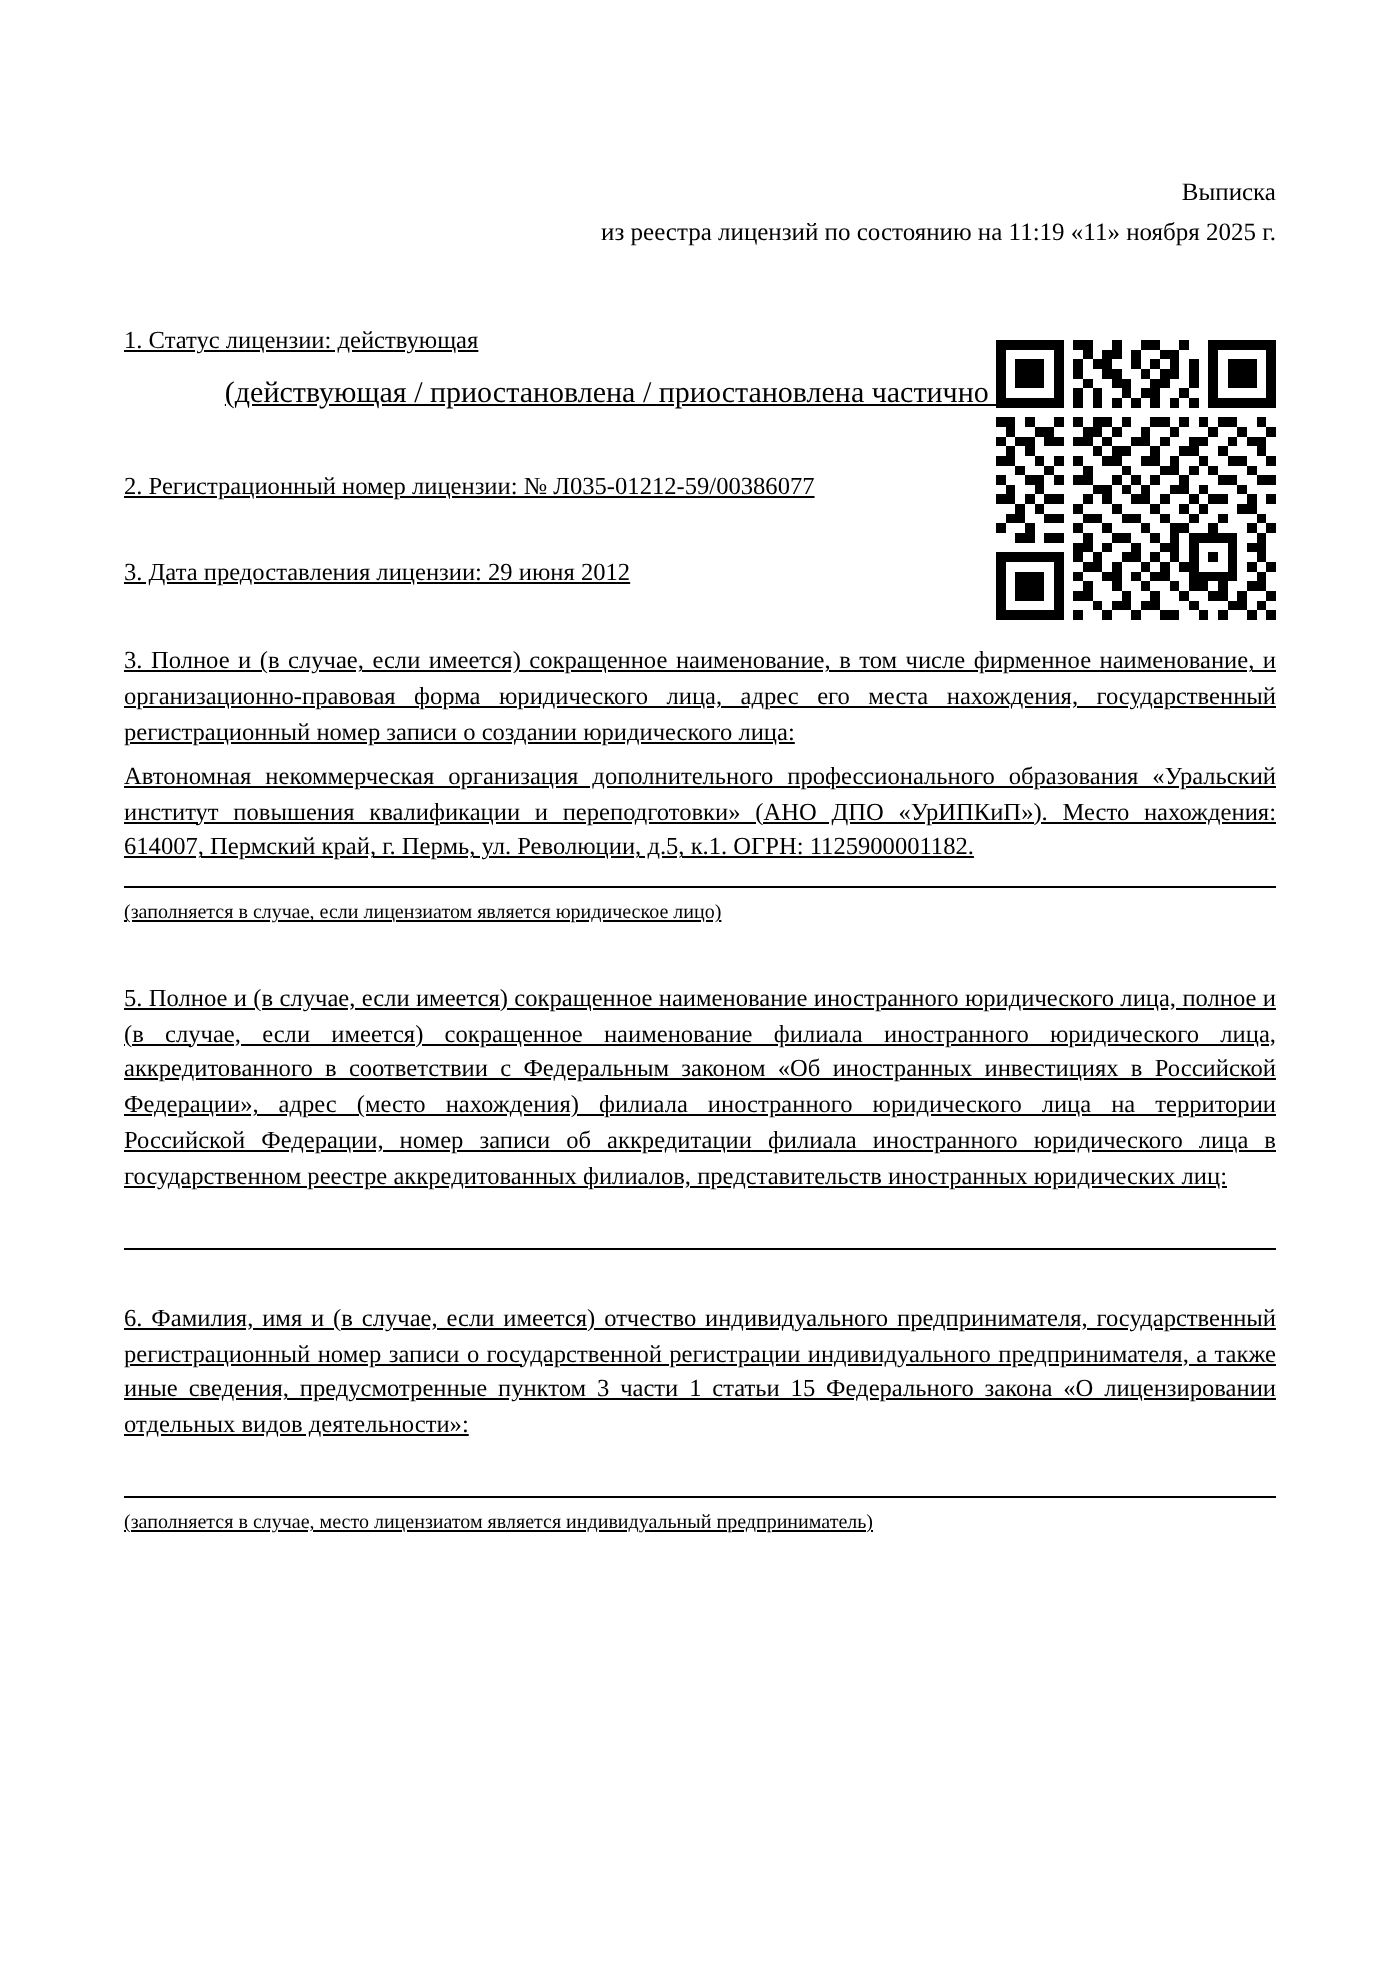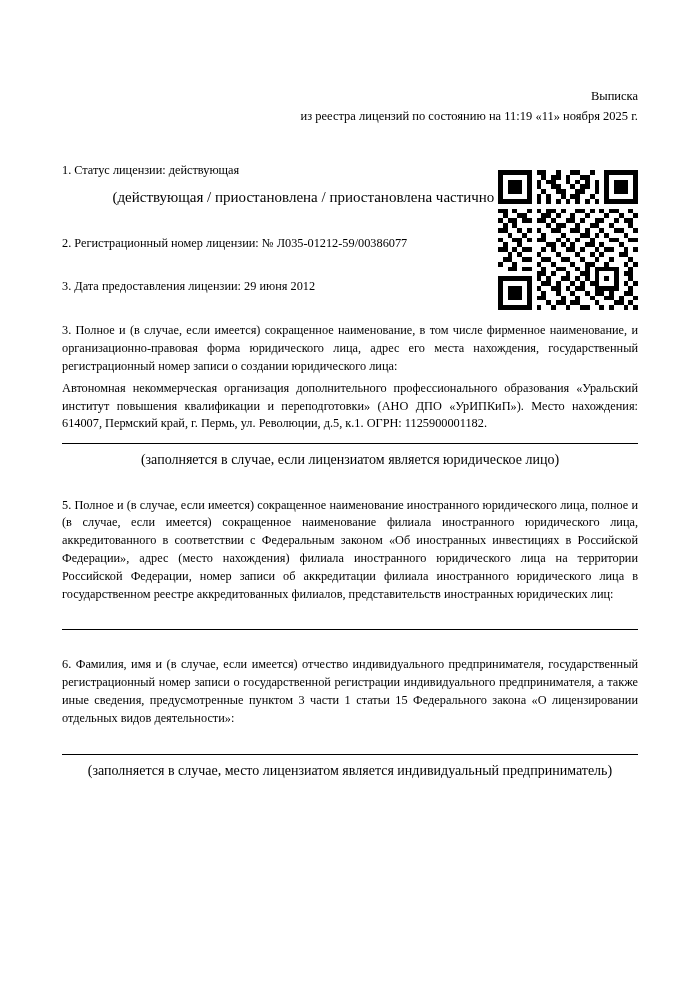--- a/index.html
+++ b/index.html
@@ -58,41 +58,42 @@
     font-size: 12.5px;
     line-height: 1.6;
   }
 
   
   .item {
     margin-top: 26px;
     font-size: 12.3px;
     line-height: 1.45;
     text-align: justify;
+    text-decoration: underline;
   }
   .item.first { margin-top: 36px; }
   .item-note {
     margin-top: 7px;
     text-align: center;
     font-size: 15px;
   }
   .body-text {
     margin-top: 4px;
     text-align: justify;
   }
   .rule {
     border: none;
     border-top: 1px solid #000;
     margin: 10px 0 0 0;
     height: 0;
   }
   .rule-note {
     margin-top: 6px;
-    text-align: center;
-    font-size: 14px;
+    text-align: left;
+    font-size: 10px;
   }
   .spacer-lines {
     height: 16px;
   }
   .page-number {
     position: absolute;
     bottom: 42px;
     left: 0;
     width: 100%;
     text-align: center;

